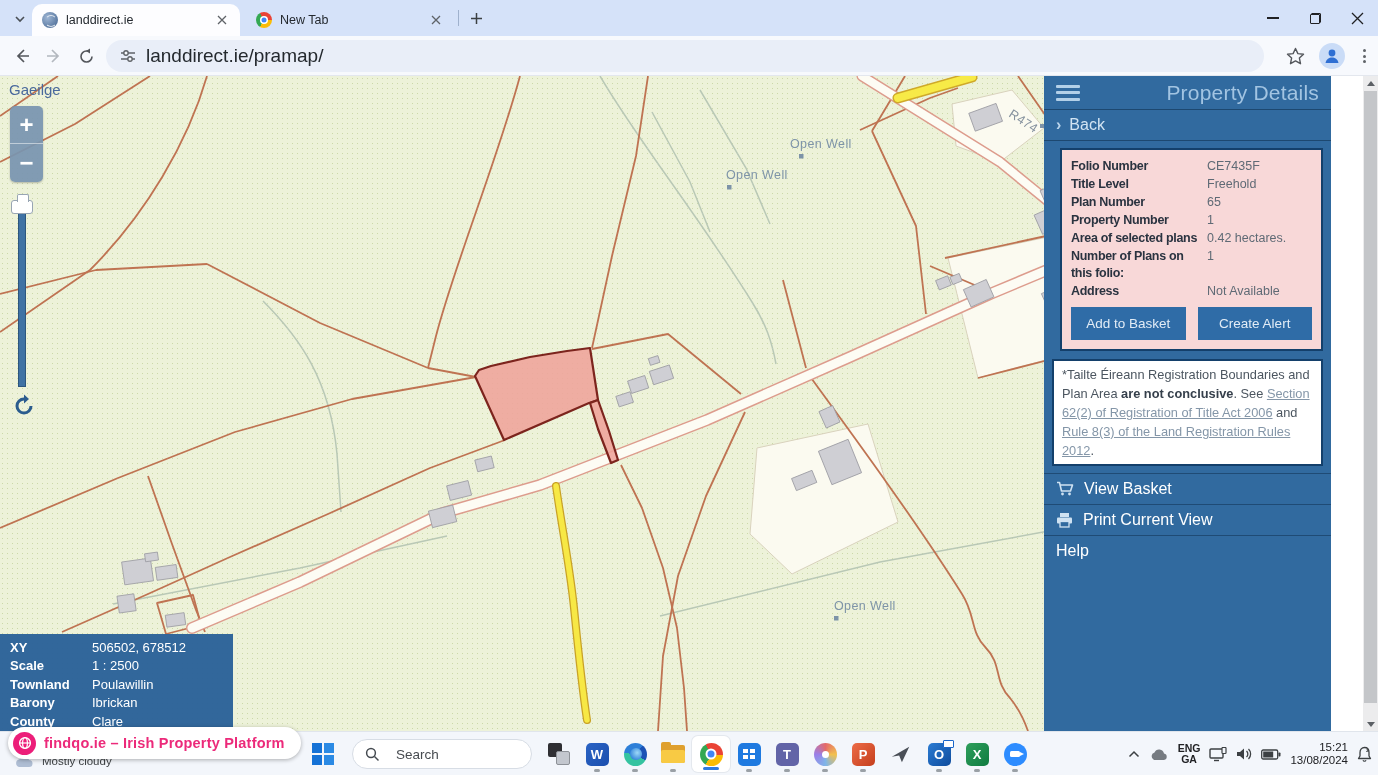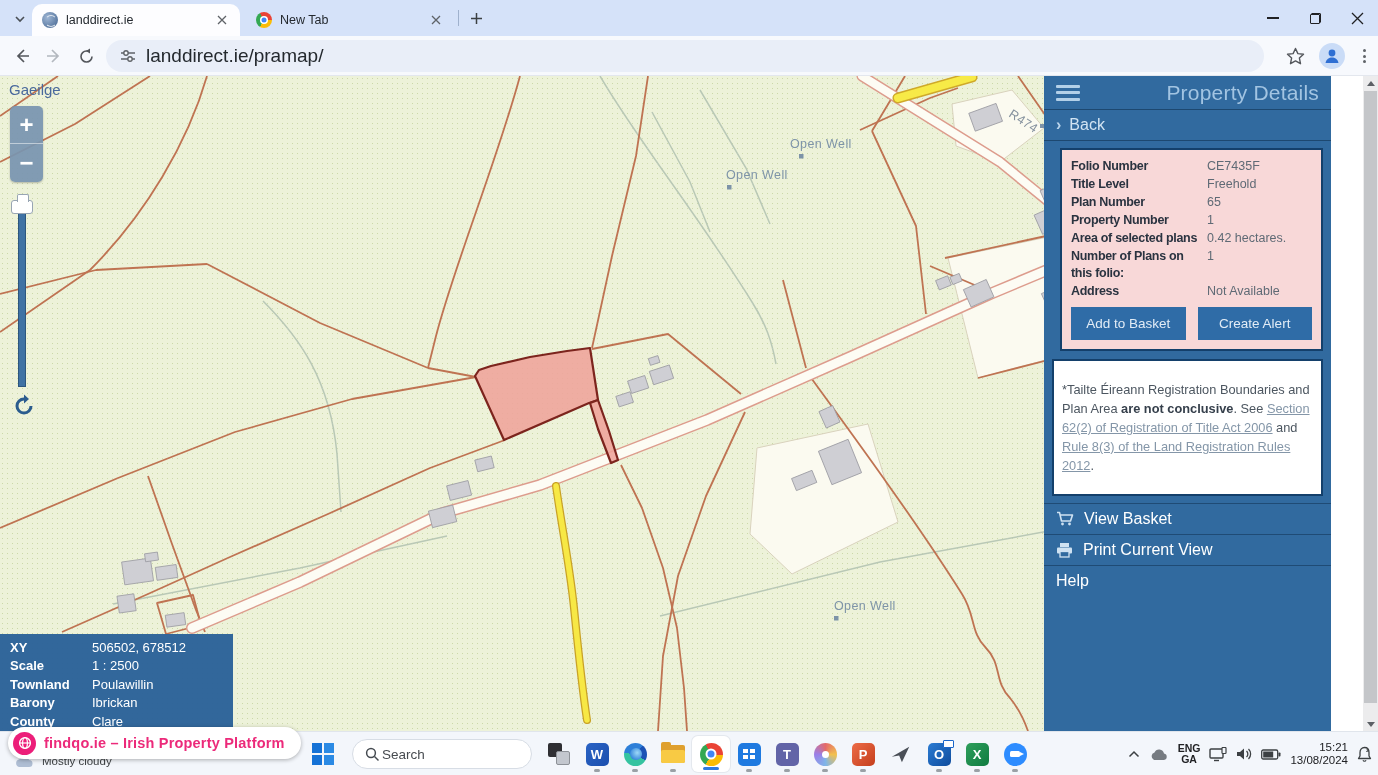--- a/index.html
+++ b/index.html
@@ -64,21 +64,21 @@
   .hamburger i { height:3px; background:#b3d0e8; border-radius:1px; }
   .panel-title { flex:1; text-align:right; font-size:21px; color:#a2c4e2; letter-spacing:.2px; }
   .back-row { height:31px; display:flex; align-items:center; gap:8px; padding:0 12px; font-size:16px; color:#d2e4f3; border-bottom:1px solid rgba(10,38,66,.5); cursor:pointer; }
   .back-row .chev { font-weight:bold; color:#bcd6ec; }
   .detail-card { margin:7px 8px 0 16px; background:#f8d8d8; border:2px solid #14406b; padding:7px 9px 9px 9px; }
   .detail-card .drow { display:grid; grid-template-columns:136px 1fr; font-size:12.5px; line-height:17px; padding:0.5px 0; }
   .detail-card .dl { font-weight:bold; color:#2a3340; letter-spacing:-0.3px; }
   .detail-card .dv { color:#5f6a75; }
   .btnrow { display:flex; gap:12px; margin-top:7px; }
   .pbtn { flex:1; height:33px; background:#2f6ca7; color:#e2ecf6; font-size:13.5px; display:flex; align-items:center; justify-content:center; cursor:pointer; font-family:inherit; border:none; }
-  .disclaimer { margin:8px 8px 0 8px; background:#fff; border:2px solid #14406b; padding:19px 8px; font-size:12.8px; line-height:19px; color:#4c5660; }
+  .disclaimer { margin:8px 8px 0 8px; background:#fff; border:2px solid #14406b; padding:4px 8px; font-size:12.8px; line-height:19px; color:#4c5660; }
   .disclaimer b { color:#353f4b; }
   .disclaimer a { color:#8496a8; text-decoration:underline; cursor:pointer; }
   .panel-menu { margin-top:7px; }
   .menu-item { height:31px; display:flex; align-items:center; gap:10px; padding:0 12px; font-size:16px; color:#ffffff; border-top:1px solid rgba(10,38,66,.45); cursor:pointer; }
   .menu-item.noicon { border-bottom:none; }
 
   
   .pagescroll { position:absolute; left:1363px; top:76px; width:15px; height:655px; background:#ececed; }
   .pagescroll .arr { position:absolute; left:0; width:15px; height:14px; display:flex; align-items:center; justify-content:center; cursor:pointer; }
   .pagescroll .thumb { position:absolute; left:1px; top:15px; width:13px; height:612px; background:#c4c6c9; cursor:pointer; }
@@ -87,21 +87,21 @@
 
   
   .taskbar { position:absolute; left:0; top:731px; width:1378px; height:44px; background:#f3f6fb; border-top:1px solid #e0e5ec; }
   .weather { position:absolute; left:14px; top:22px; display:flex; align-items:center; gap:8px; font-size:11.5px; color:#3c4043; cursor:pointer; }
   .promo-pill { position:absolute; left:8px; top:-5px; height:32px; background:#fff; border-radius:16px; display:flex; align-items:center; padding:0 16px 0 5px; gap:8px; box-shadow:0 1px 4px rgba(0,0,0,.3); cursor:pointer; z-index:5; }
   .promo-pill .ball { width:23px; height:23px; border-radius:50%; background:#ec1e79; display:flex; align-items:center; justify-content:center; }
   .promo-pill .ptxt { font-size:14.5px; font-weight:bold; color:#ec2a7a; letter-spacing:.2px; }
   .startbtn { position:absolute; left:312px; top:11px; width:22px; height:22px; display:grid; grid-template-columns:10px 10px; grid-template-rows:10px 10px; gap:2px; cursor:pointer; }
   .startbtn i { background:#1572d6; }
   .startbtn i:nth-child(2), .startbtn i:nth-child(4){ background:#2b8ae4; }
-  .searchbox { position:absolute; left:352px; top:7px; width:180px; height:30px; background:#fff; border:1px solid #d7dde5; border-radius:15px; display:flex; align-items:center; padding:0 12px; gap:2px; cursor:pointer; }
+  .searchbox { position:absolute; left:352px; top:7px; width:180px; height:30px; background:#fff; border:1px solid #d7dde5; border-radius:15px; display:flex; align-items:center; padding:0 12px; gap:16px; cursor:pointer; }
   .searchbox span { font-size:13.5px; color:#474b50; }
   .appicons { position:absolute; left:540px; top:0; height:44px; display:flex; align-items:center; }
   .slot { width:38px; height:40px; display:flex; flex-direction:column; align-items:center; justify-content:center; position:relative; cursor:pointer; }
   .slot .dash { position:absolute; bottom:2px; width:6px; height:3px; border-radius:2px; background:#9aa0a6; }
   .slot.active-app { background:#fff; border-radius:6px; box-shadow:0 0 0 1px #e4e8ee; height:36px; }
   .slot.active-app .dash { width:16px; background:#2f7ae0; }
   .sq { width:23px; height:23px; border-radius:5px; color:#fff; font-weight:bold; font-size:13px; display:flex; align-items:center; justify-content:center; }
   .word-sq { background:linear-gradient(135deg,#2a63c4,#1b4fae); }
   .ppt-sq { background:linear-gradient(135deg,#ed6c47,#c43e1c); }
   .excel-sq { background:linear-gradient(135deg,#2e9e5b,#107c41); }

